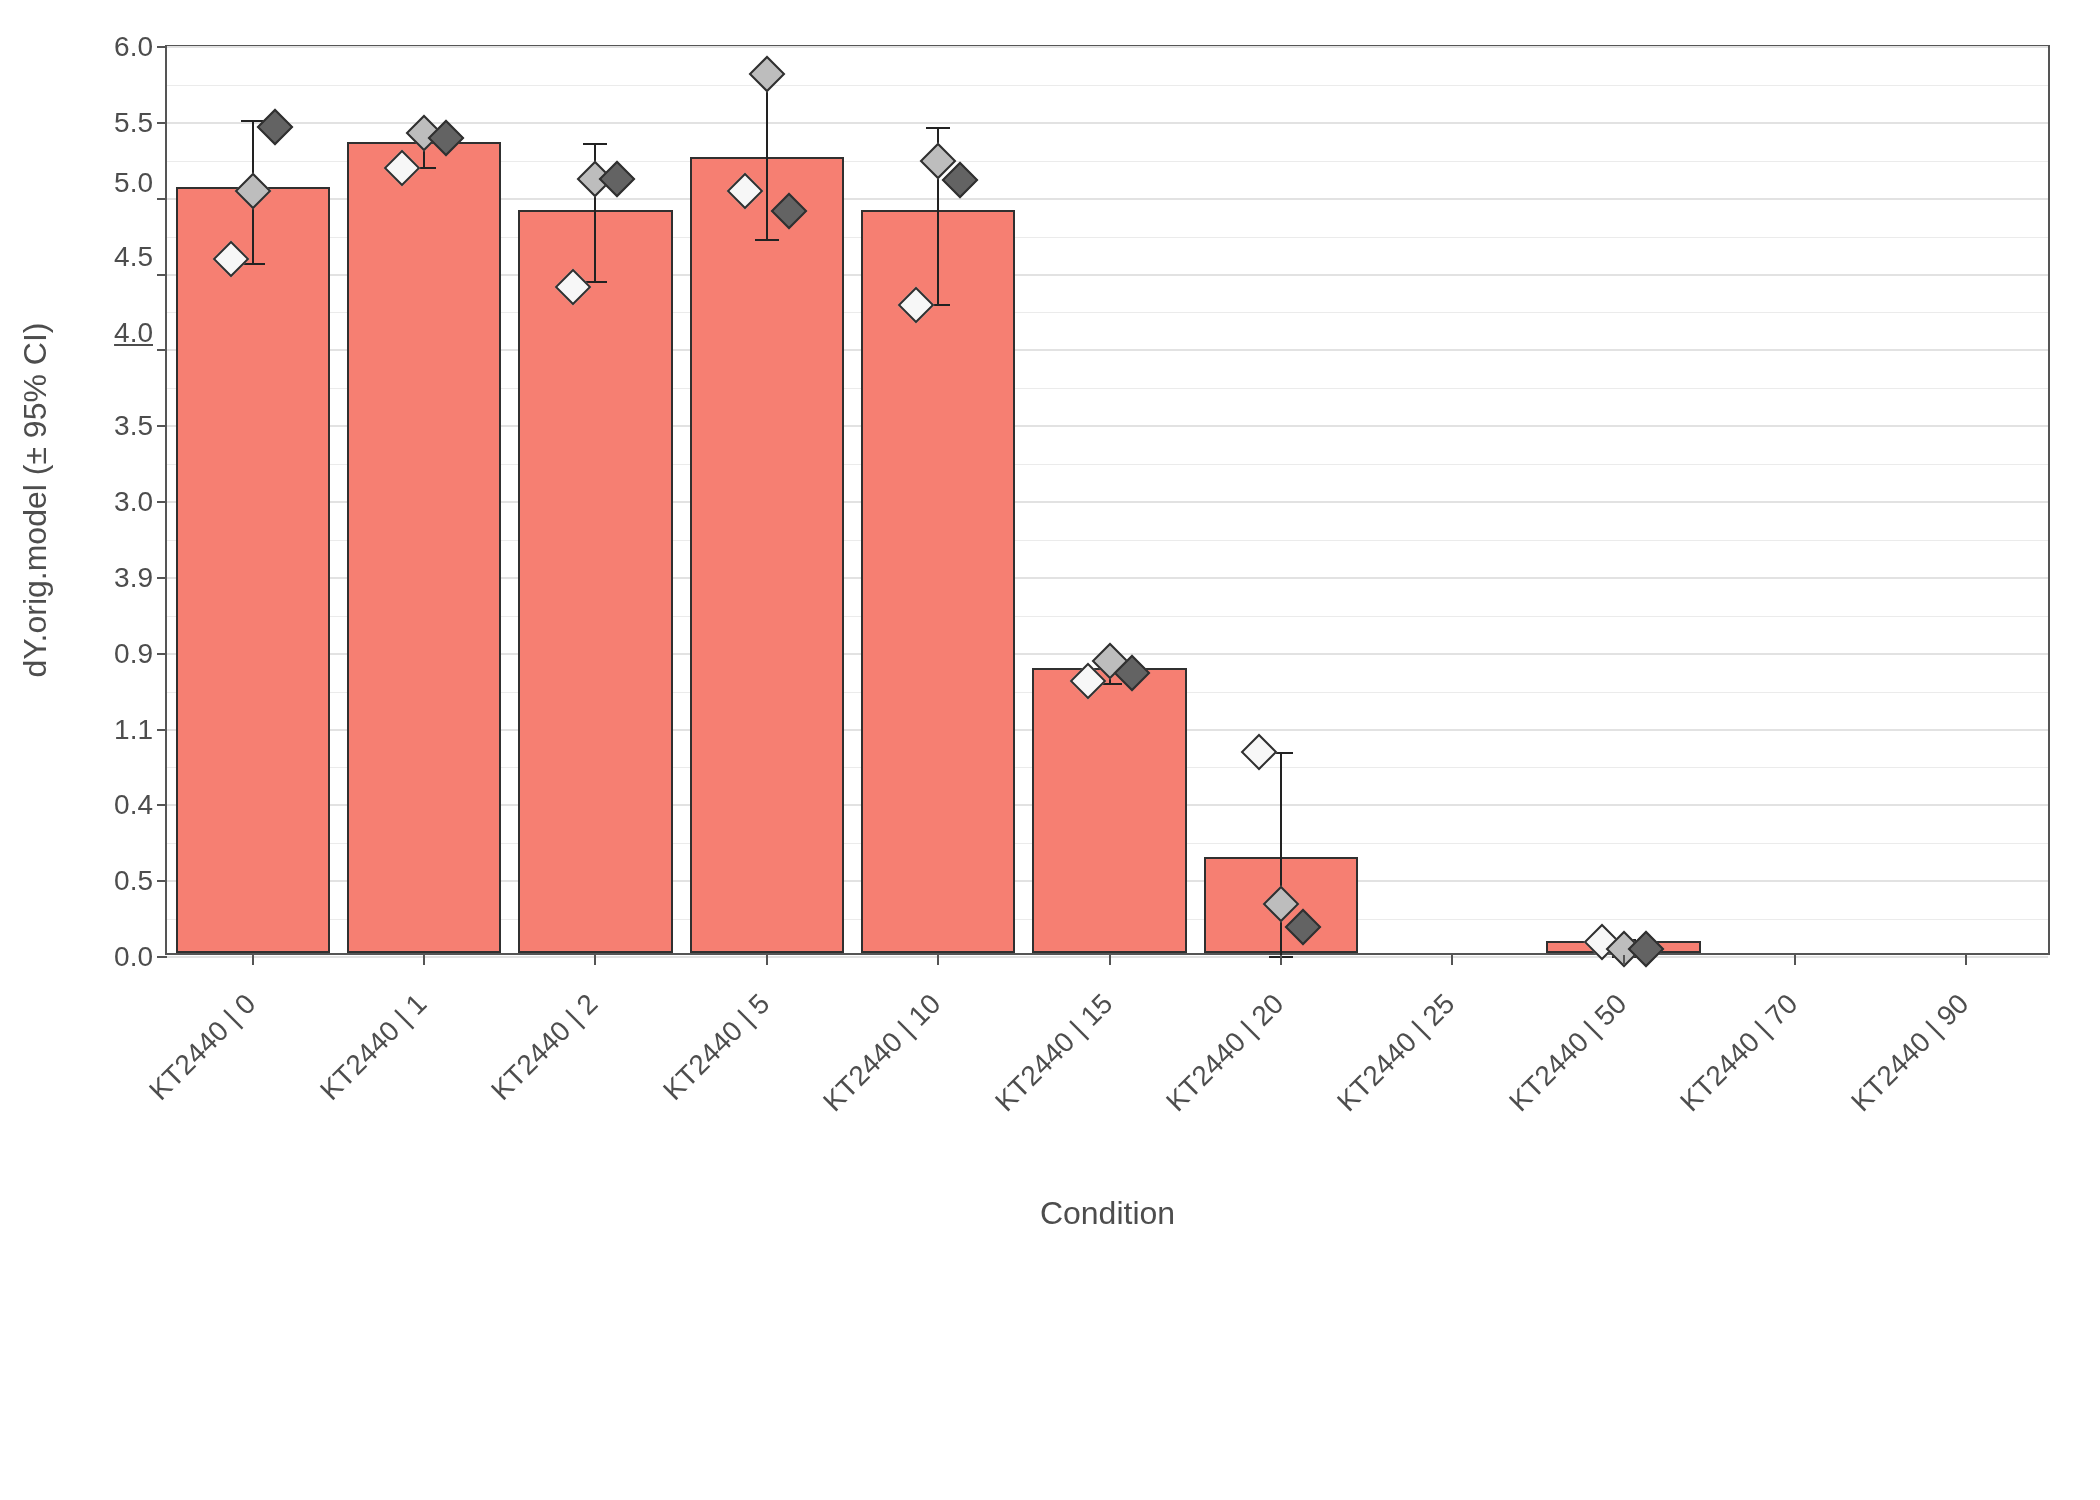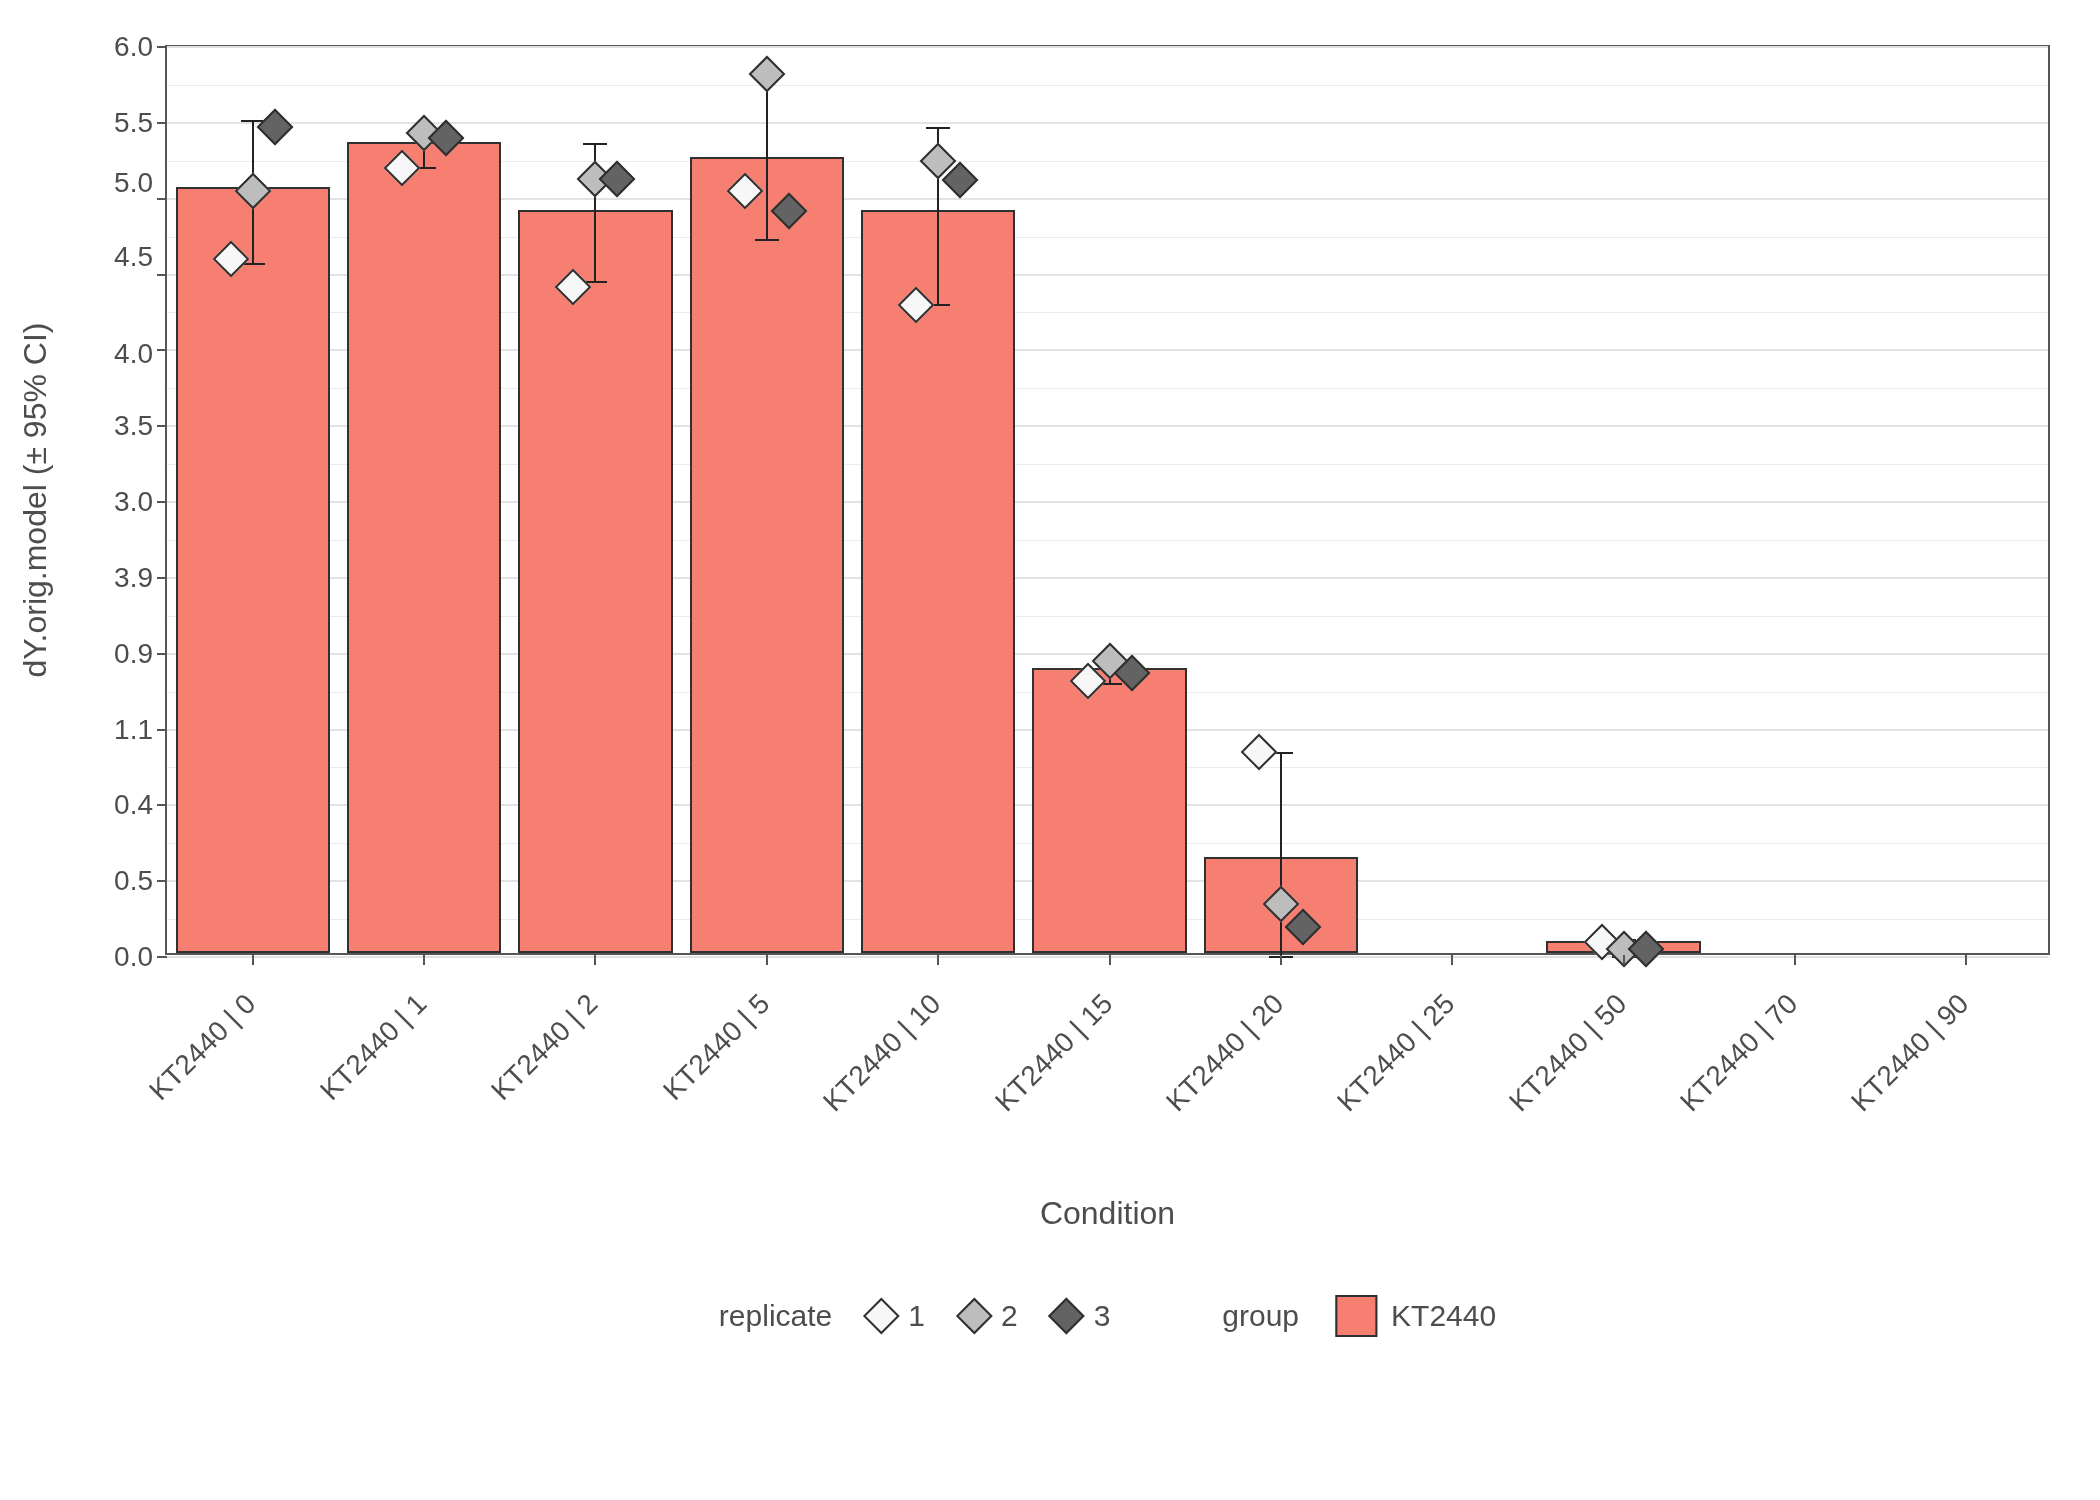--- a/index.html
+++ b/index.html
@@ -164,21 +164,21 @@
       <div class="gridline" style="top: 417.083px;"></div>
       <div class="ytick-mark" style="top: 454px;"></div>
       <div class="ytick-label" style="top: 455px;">3.0</div>
       <div class="gridline major" style="top: 378.167px;"></div>
       <div class="gridline" style="top: 341.25px;"></div>
       <div class="ytick-mark" style="top: 378.167px;"></div>
       <div class="ytick-label" style="top: 379.167px;">3.5</div>
       <div class="gridline major" style="top: 302.333px;"></div>
       <div class="gridline" style="top: 265.417px;"></div>
       <div class="ytick-mark" style="top: 302.333px;"></div>
-      <div class="ytick-label" style="top: 307px;">4.0</div>
+      <div class="ytick-label" style="top: 286px; text-decoration: underline;">4.0</div>
       <div class="gridline major" style="top: 226.5px;"></div>
       <div class="gridline" style="top: 189.583px;"></div>
       <div class="ytick-mark" style="top: 226.5px;"></div>
       <div class="ytick-label" style="top: 210px;">4.5</div>
       <div class="gridline major" style="top: 150.667px;"></div>
       <div class="gridline" style="top: 113.75px;"></div>
       <div class="ytick-mark" style="top: 150.667px;"></div>
       <div class="ytick-label" style="top: 136px;">5.0</div>
       <div class="gridline major" style="top: 74.8333px;"></div>
       <div class="gridline" style="top: 37.9167px;"></div>
@@ -252,41 +252,20 @@
       <div class="diamond" style="left: 1456.59px; top: 902.417px; background: rgb(189, 189, 189);"></div>
       <div class="diamond" style="left: 1478.59px; top: 902.417px; background: rgb(99, 99, 99);"></div>
       <div class="xtick-mark" style="left: 1456.59px;"></div>
       <div class="xtick-mark" style="left: 1627.95px;"></div>
       <div class="xtick-mark" style="left: 1799.32px;"></div>
     </div>
 
   <div class="axis-title-y" id="ytitle" style="left: 35px; top: 500px; transform: translate(-50%, -50%) rotate(-90deg);">dY.orig.model (± 95% CI)</div>
   <div class="axis-title-x" id="xtitle" style="left: 1107.5px; top: 1195px; transform: translateX(-50%);">Condition</div>
 
-  <div class="legend" id="legend" style="left: 1107.5px; top: 1295px; transform: translateX(-50%);">
-    <span>replicate</span>
-    <span class="item">
-      <span class="swatch-diamond" id="ld1" style="background: rgb(247, 247, 247);"></span>
-      <span>1</span>
-    </span>
-    <span class="item">
-      <span class="swatch-diamond" id="ld2" style="background: rgb(189, 189, 189);"></span>
-      <span>2</span>
-    </span>
-    <span class="item">
-      <span class="swatch-diamond" id="ld3" style="background: rgb(99, 99, 99);"></span>
-      <span>3</span>
-    </span>
-    <span style="width:40px"></span>
-    <span>group</span>
-    <span class="item">
-      <span class="swatch-rect"></span>
-      <span>KT2440</span>
-    </span>
-  </div>
 
 <div class="xtick-label" style="left: 250.682px; top: 983px; transform: translate(-100%, 0px) rotate(-45deg);">KT2440 | 0</div>
     <div class="xtick-label" style="left: 422.045px; top: 983px; transform: translate(-100%, 0px) rotate(-45deg);">KT2440 | 1</div>
     <div class="xtick-label" style="left: 593.409px; top: 983px; transform: translate(-100%, 0px) rotate(-45deg);">KT2440 | 2</div>
     <div class="xtick-label" style="left: 764.773px; top: 983px; transform: translate(-100%, 0px) rotate(-45deg);">KT2440 | 5</div>
     <div class="xtick-label" style="left: 936.136px; top: 983px; transform: translate(-100%, 0px) rotate(-45deg);">KT2440 | 10</div>
     <div class="xtick-label" style="left: 1107.5px; top: 983px; transform: translate(-100%, 0px) rotate(-45deg);">KT2440 | 15</div>
     <div class="xtick-label" style="left: 1278.86px; top: 983px; transform: translate(-100%, 0px) rotate(-45deg);">KT2440 | 20</div>
     <div class="xtick-label" style="left: 1450.23px; top: 983px; transform: translate(-100%, 0px) rotate(-45deg);">KT2440 | 25</div>
     <div class="xtick-label" style="left: 1621.59px; top: 983px; transform: translate(-100%, 0px) rotate(-45deg);">KT2440 | 50</div>

